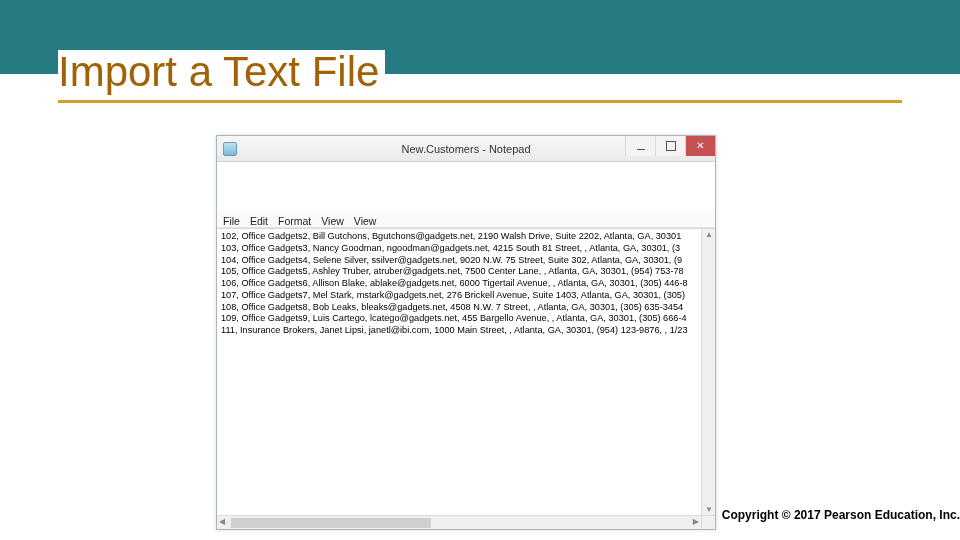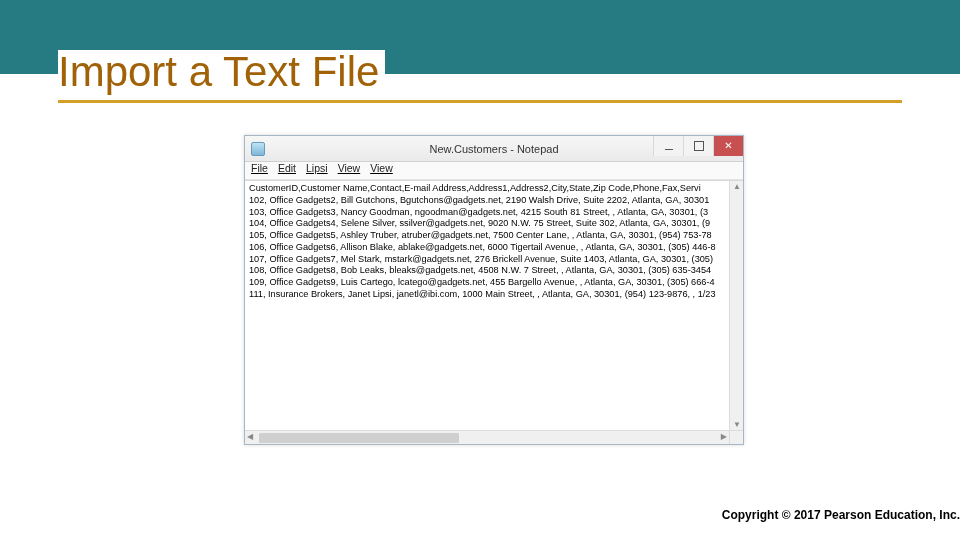--- a/index.html
+++ b/index.html
@@ -31,29 +31,28 @@
     position: absolute;
     top: 100px;
     left: 58px;
     width: 844px;
     height: 3px;
     background: #d2a02a;
   }
   .notepad-window {
     position: absolute;
     top: 135px;
-    left: 244px;
+    left: 216px;
     width: 500px;
-    height: 310px;
+    height: 395px;
     border: 1px solid #a7b6c4;
     background: #ffffff;
     box-shadow: 0 0 4px rgba(0,0,0,0.15);
     display: flex;
     flex-direction: column;
-    text-decoration: underline;
   }
   .titlebar {
     height: 26px;
     background: linear-gradient(#f7f7f7,#eaeaea);
     border-bottom: 1px solid #d0d0d0;
     display: flex;
     align-items: center;
     position: relative;
     font-size: 11px;
     color: #333;
@@ -90,26 +89,27 @@
     border-left: 1px solid #d8d8d8;
   }
   .win-btn.minimize::before { content: ""; display:block; width:8px; height:1px; background:#555; margin-top:6px;}
   .win-btn.maximize::before { content: ""; display:block; width:8px; height:8px; border:1px solid #555; }
   .win-btn.close { background:#c75050; color:#fff; }
   .win-btn.close::before { content:"✕"; font-size:10px; line-height:1; }
   .menubar {
     height: 18px;
     border-bottom: 1px solid #e4e4e4;
     display: flex;
-    align-items: flex-start;
+    align-items: flex-end;
     gap: 10px;
     padding: 0 6px;
     font-size: 10.5px;
     color: #222;
     background: #fafafa;
+    margin-top: 48px;
   }
   .menubar span { cursor: default; }
   .text-area-wrap {
     flex: 1;
     border-top: 1px solid #d8d8d8;
     position: relative;
     overflow: hidden;
   }
   .text-area {
     position: absolute;
@@ -205,27 +205,26 @@
     <span class="title-text">New.Customers - Notepad</span>
     <div class="win-controls">
       <div class="win-btn minimize"></div>
       <div class="win-btn maximize"></div>
       <div class="win-btn close"></div>
     </div>
   </div>
   <div class="menubar">
     <span>File</span>
     <span>Edit</span>
-    <span>Lipsi</span>
+    <span>Format</span>
     <span>View</span>
     <span>View</span>
   </div>
   <div class="text-area-wrap">
     <div class="text-area">
-      <div>CustomerID,Customer Name,Contact,E-mail Address,Address1,Address2,City,State,Zip Code,Phone,Fax,Servi</div>
       <div>102, Office Gadgets2, Bill Gutchons, Bgutchons@gadgets.net, 2190 Walsh Drive, Suite 2202, Atlanta, GA, 30301</div>
       <div>103, Office Gadgets3, Nancy Goodman, ngoodman@gadgets.net, 4215 South 81 Street, , Atlanta, GA, 30301, (3</div>
       <div>104, Office Gadgets4, Selene Silver, ssilver@gadgets.net, 9020 N.W. 75 Street, Suite 302, Atlanta, GA, 30301, (9</div>
       <div>105, Office Gadgets5, Ashley Truber, atruber@gadgets.net, 7500 Center Lane, , Atlanta, GA, 30301, (954) 753-78</div>
       <div>106, Office Gadgets6, Allison Blake, ablake@gadgets.net, 6000 Tigertail Avenue, , Atlanta, GA, 30301, (305) 446-8</div>
       <div>107, Office Gadgets7, Mel Stark, mstark@gadgets.net, 276 Brickell Avenue, Suite 1403, Atlanta, GA, 30301, (305)</div>
       <div>108, Office Gadgets8, Bob Leaks, bleaks@gadgets.net, 4508 N.W. 7 Street, , Atlanta, GA, 30301, (305) 635-3454</div>
       <div>109, Office Gadgets9, Luis Cartego, lcatego@gadgets.net, 455 Bargello Avenue, , Atlanta, GA, 30301, (305) 666-4</div>
       <div>111, Insurance Brokers, Janet Lipsi, janetl@ibi.com, 1000 Main Street, , Atlanta, GA, 30301, (954) 123-9876, , 1/23</div>
     </div>

